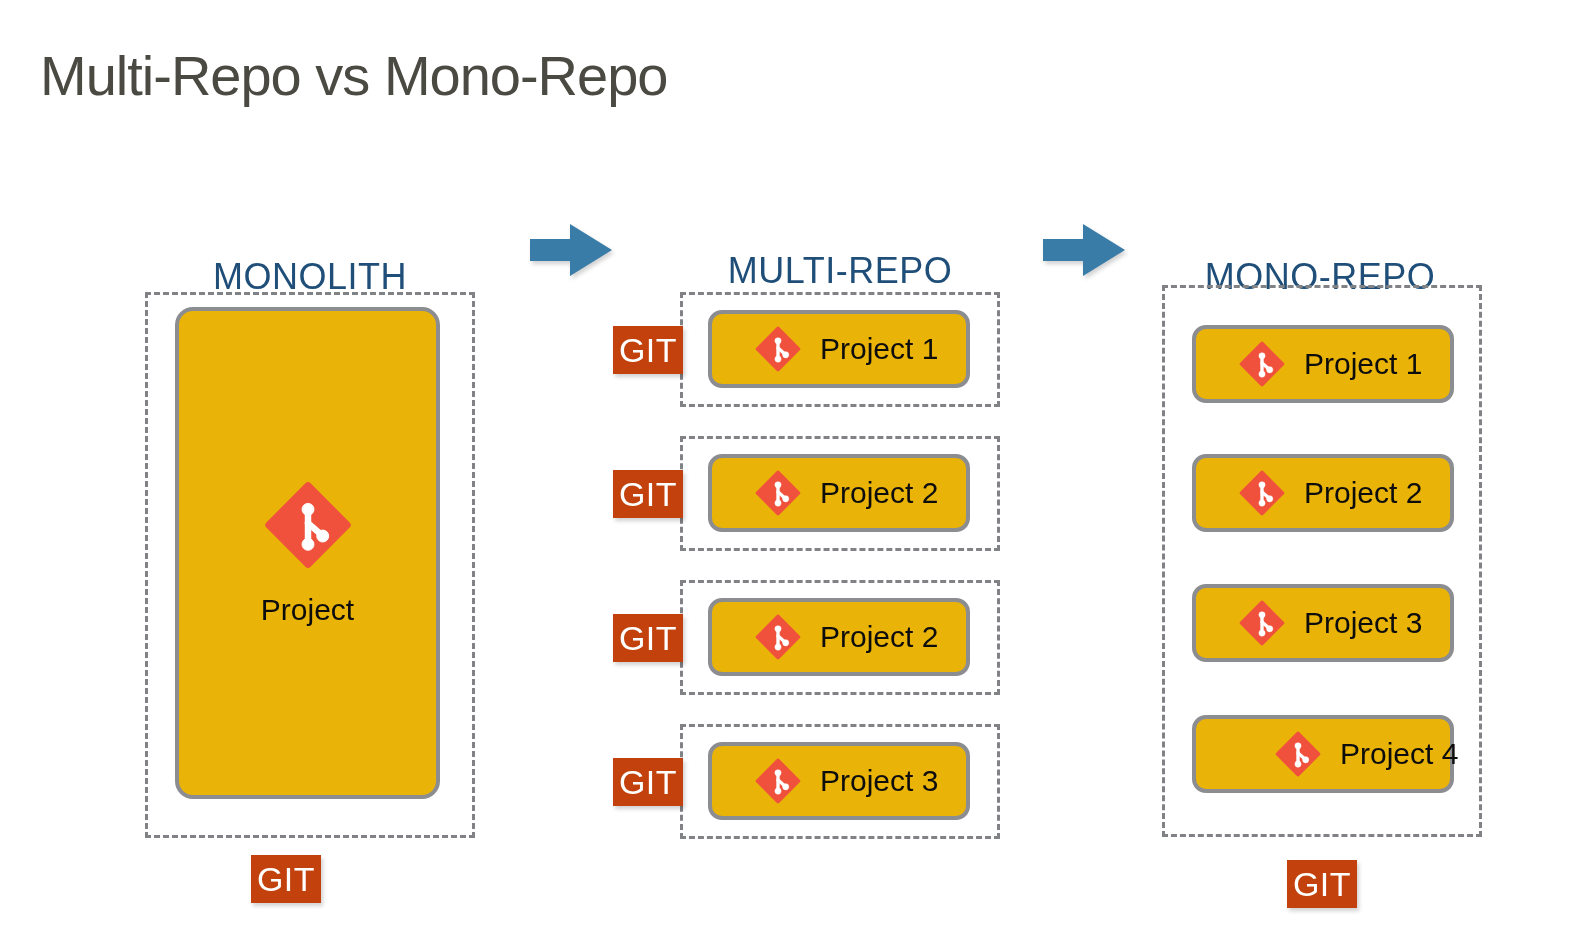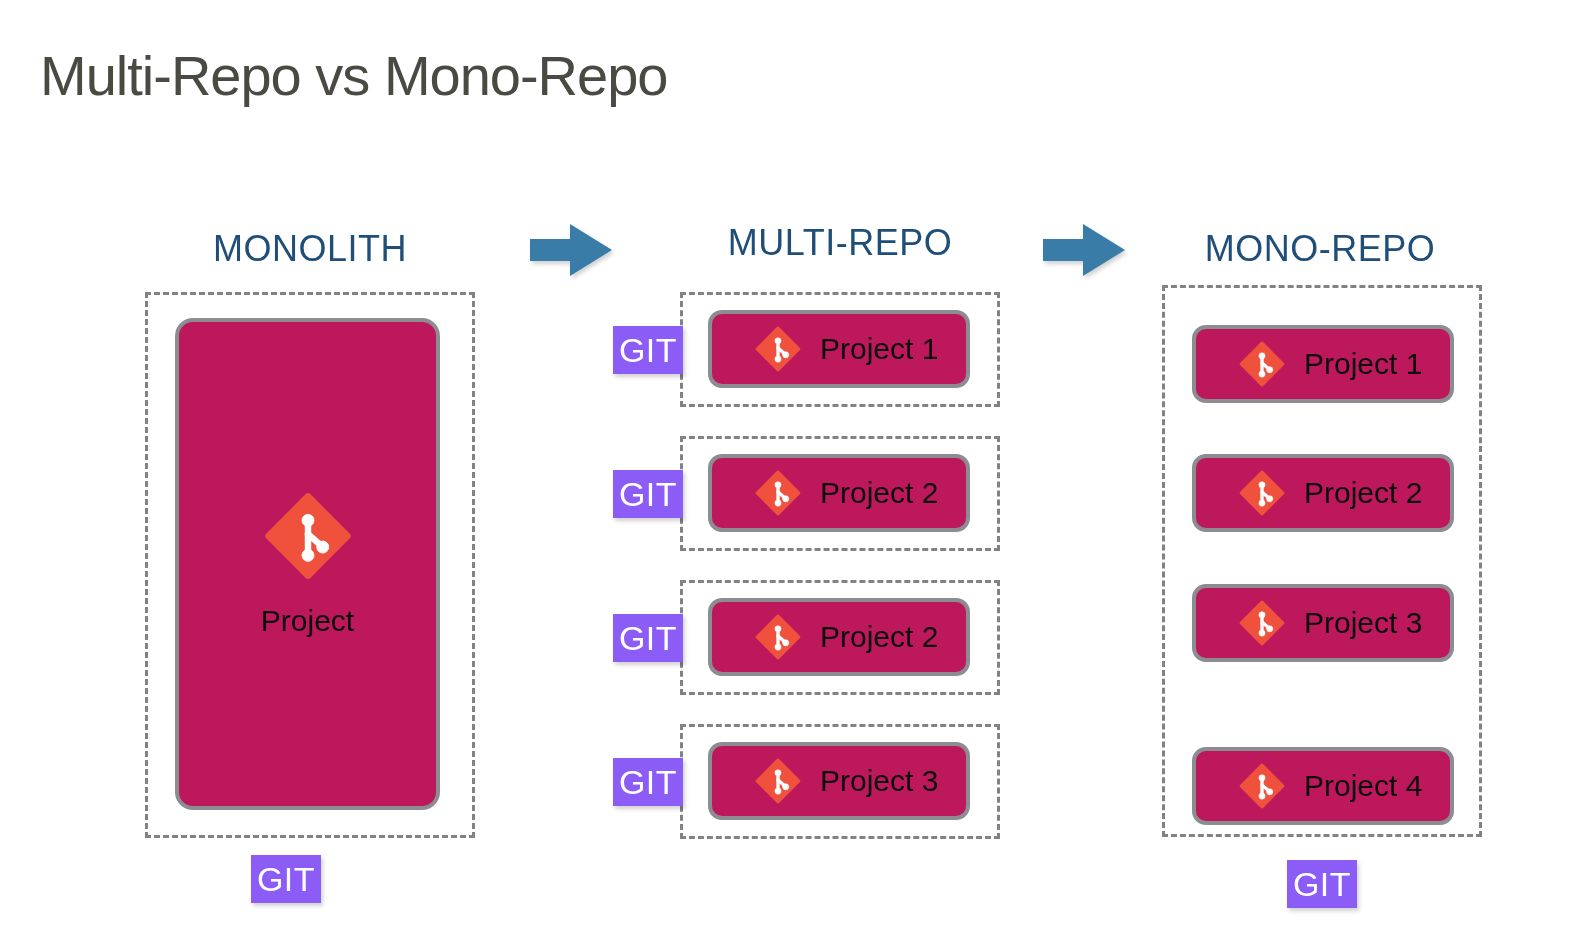--- a/index.html
+++ b/index.html
@@ -30,20 +30,21 @@
 
   
   .col-header {
     position: absolute;
     font-size: 36px;
     font-weight: 400;
     color: #1f4e79;
     letter-spacing: 0.5px;
     white-space: nowrap;
     text-align: center;
+    margin-top: 28px;
   }
   #hdr-monolith  { left: 150px;  top: 228px; width: 320px; }
   #hdr-multirepo { left: 680px;  top: 222px; width: 320px; }
   #hdr-monorepo  { left: 1160px; top: 228px; width: 320px; }
 
   
   .arrow {
     position: absolute;
     width: 82px;
     height: 56px;
@@ -59,29 +60,29 @@
     box-sizing: border-box;
     background: transparent;
   }
 
   
   .proj-box {
     position: absolute;
     border: 4px solid #8b8d91;
     border-radius: 14px;
     box-sizing: border-box;
-    background: #be185d;
+    background: #eab308;
     display: flex;
     align-items: center;
     justify-content: center;
   }
 
   
   #monolith-dashed { left: 145px; top: 292px; width: 330px; height: 546px; }
-  #monolith-inner  { left: 175px; top: 318px; width: 265px; height: 492px;
+  #monolith-inner  { left: 175px; top: 307px; width: 265px; height: 492px;
                      flex-direction: column; border-radius: 18px; }
 
   .monolith-icon { width: 92px; height: 92px; }
   .monolith-label {
     font-size: 30px;
     color: #0d0d0d;
     margin-top: 22px;
     white-space: nowrap;
   }
 
@@ -93,21 +94,21 @@
   #mr-dashed-1 { top: 436px; }  #mr-inner-1 { top: 454px; }
   #mr-dashed-2 { top: 580px; }  #mr-inner-2 { top: 598px; }
   #mr-dashed-3 { top: 724px; }  #mr-inner-3 { top: 742px; }
 
   
   #monorepo-dashed { left: 1162px; top: 285px; width: 320px; height: 552px; }
   .mono-inner { left: 1192px; width: 262px; height: 78px; }
   #mono-inner-0 { top: 325px; }
   #mono-inner-1 { top: 454px; }
   #mono-inner-2 { top: 584px; }
-  #mono-inner-3 { top: 747px; }
+  #mono-inner-3 { top: 715px; padding-left: 36px; }
 
   
   .row-content {
     display: flex;
     align-items: center;
     justify-content: flex-start;
     gap: 18px;
     padding-left: 42px;
     width: 100%;
     box-sizing: border-box;
@@ -115,21 +116,21 @@
   .row-icon { width: 48px; height: 48px; flex: 0 0 auto; }
   .row-label {
     font-size: 30px;
     color: #0d0d0d;
     white-space: nowrap;
   }
 
   
   .git-badge {
     position: absolute;
-    background: #8b5cf6;
+    background: #c2410c;
     color: #ffffff;
     font-size: 34px;
     line-height: 1;
     display: flex;
     align-items: center;
     justify-content: center;
     box-sizing: border-box;
     box-shadow: 2px 3px 4px rgba(0,0,0,0.18);
     letter-spacing: 0.5px;
   }

